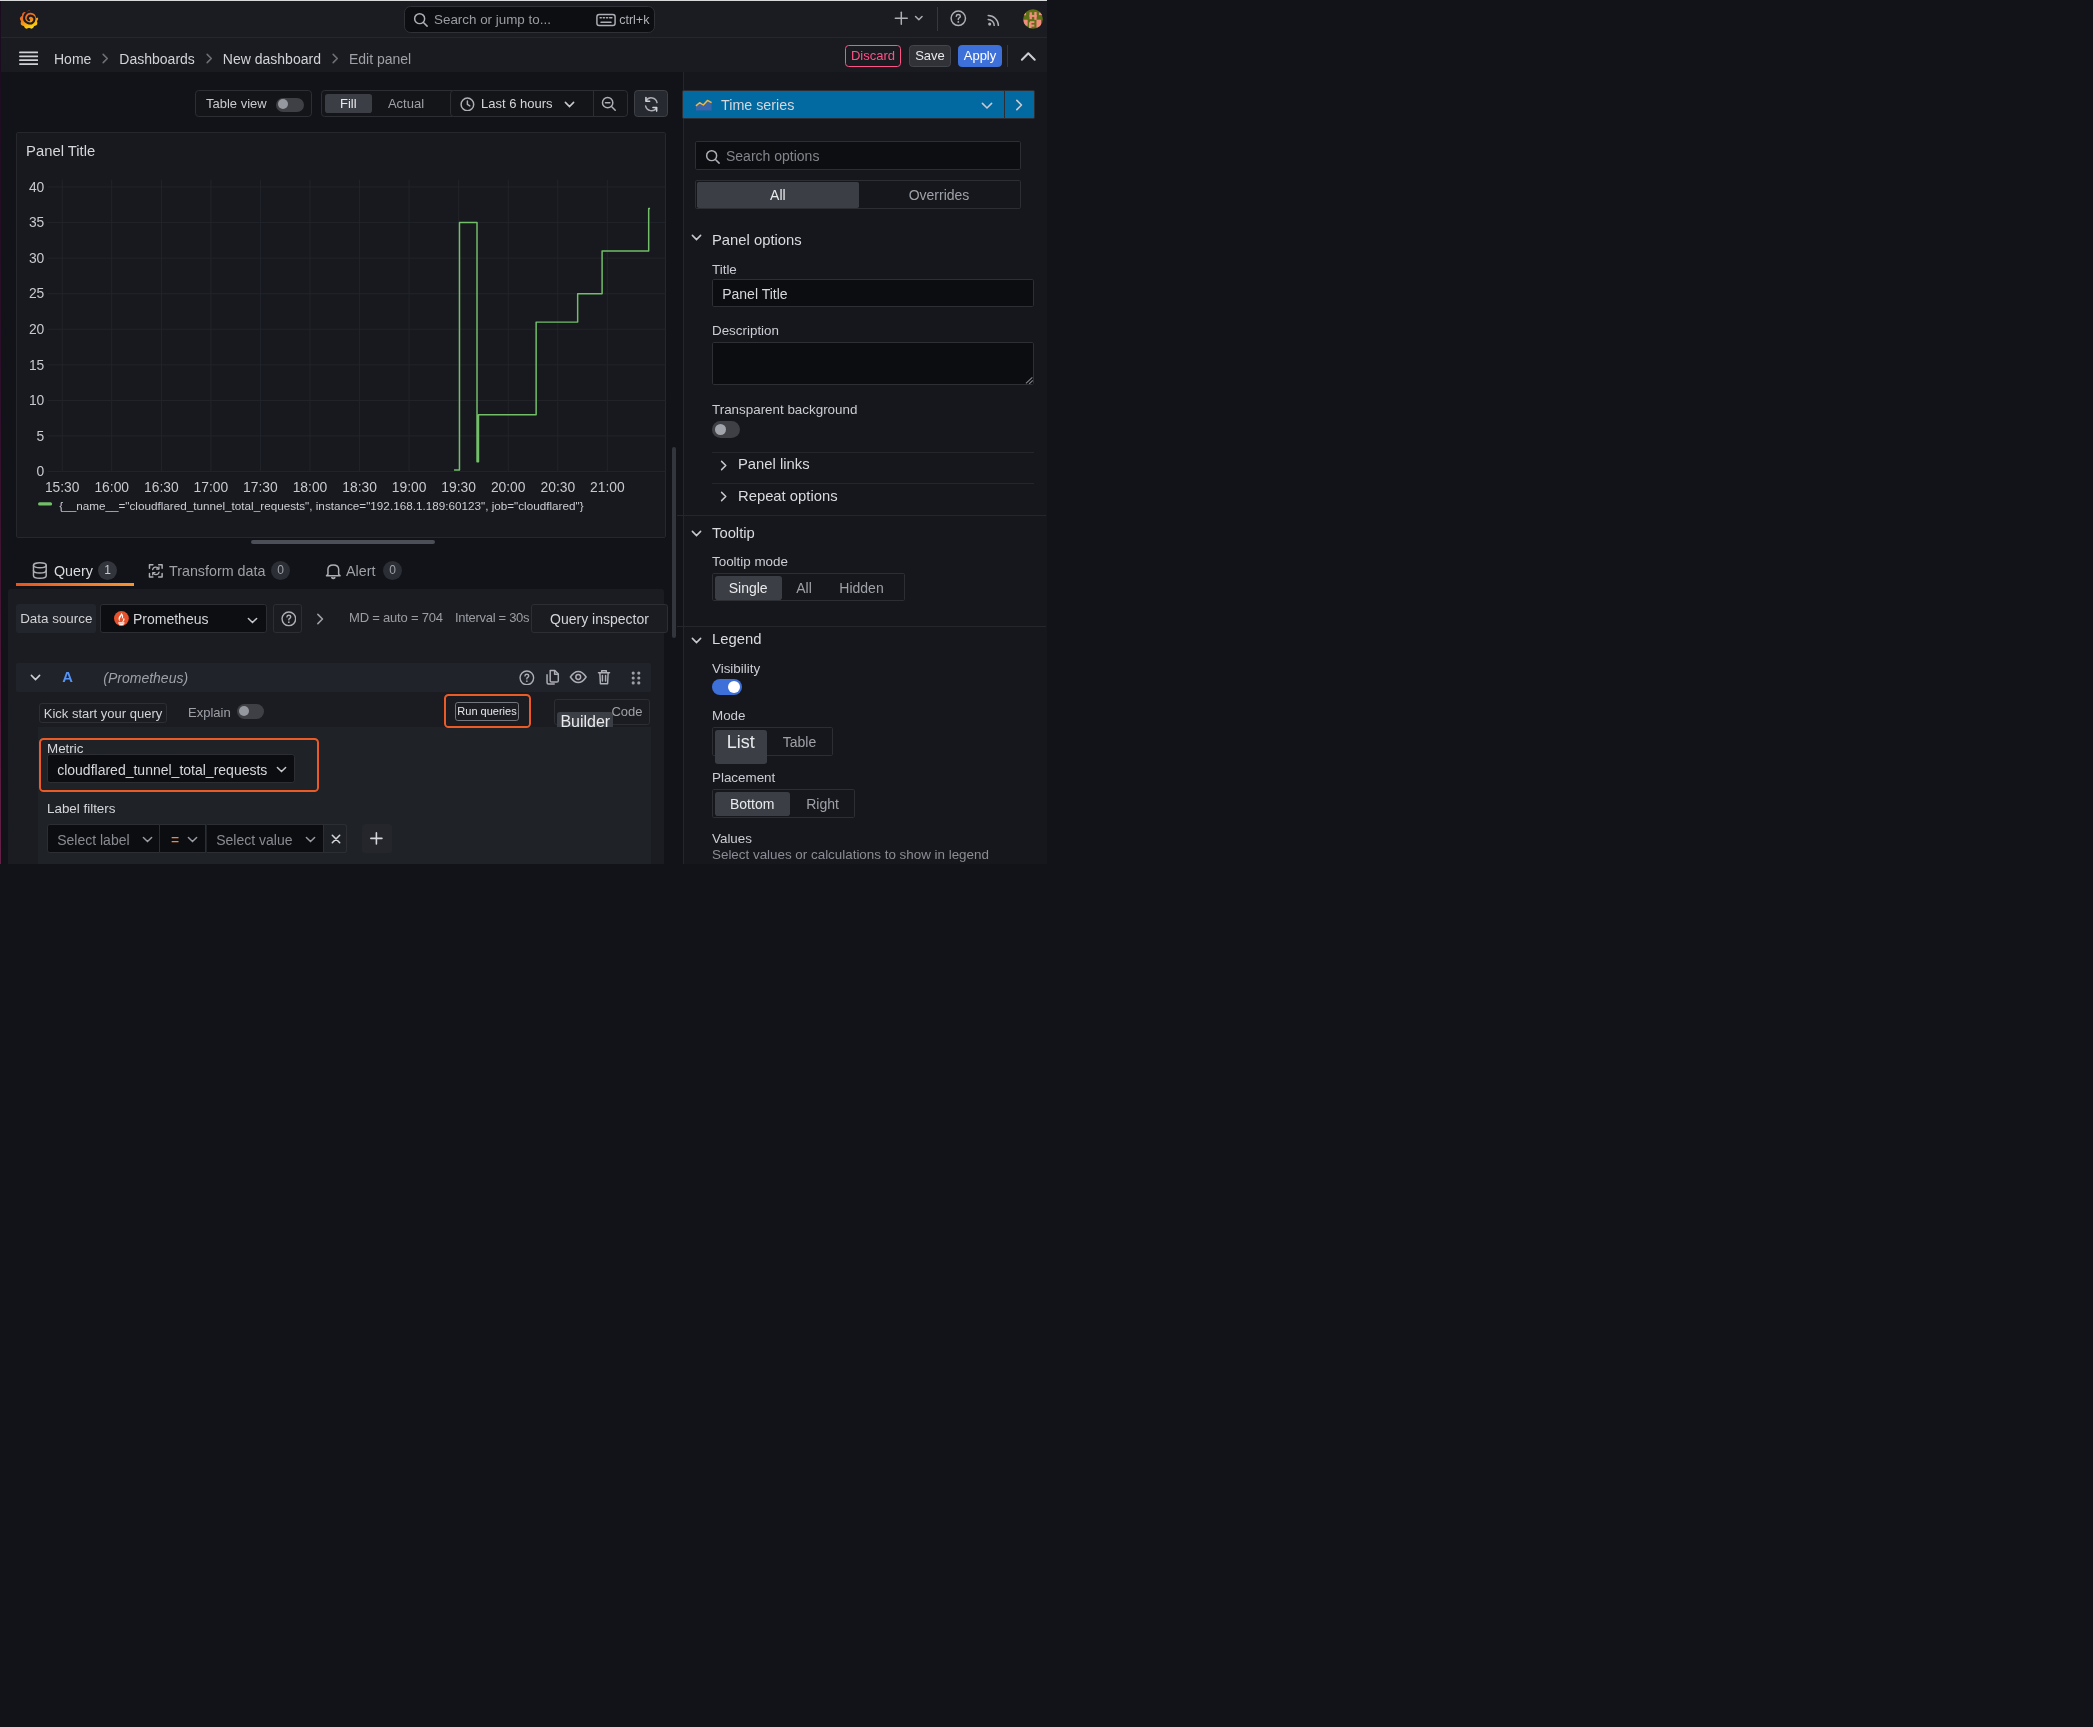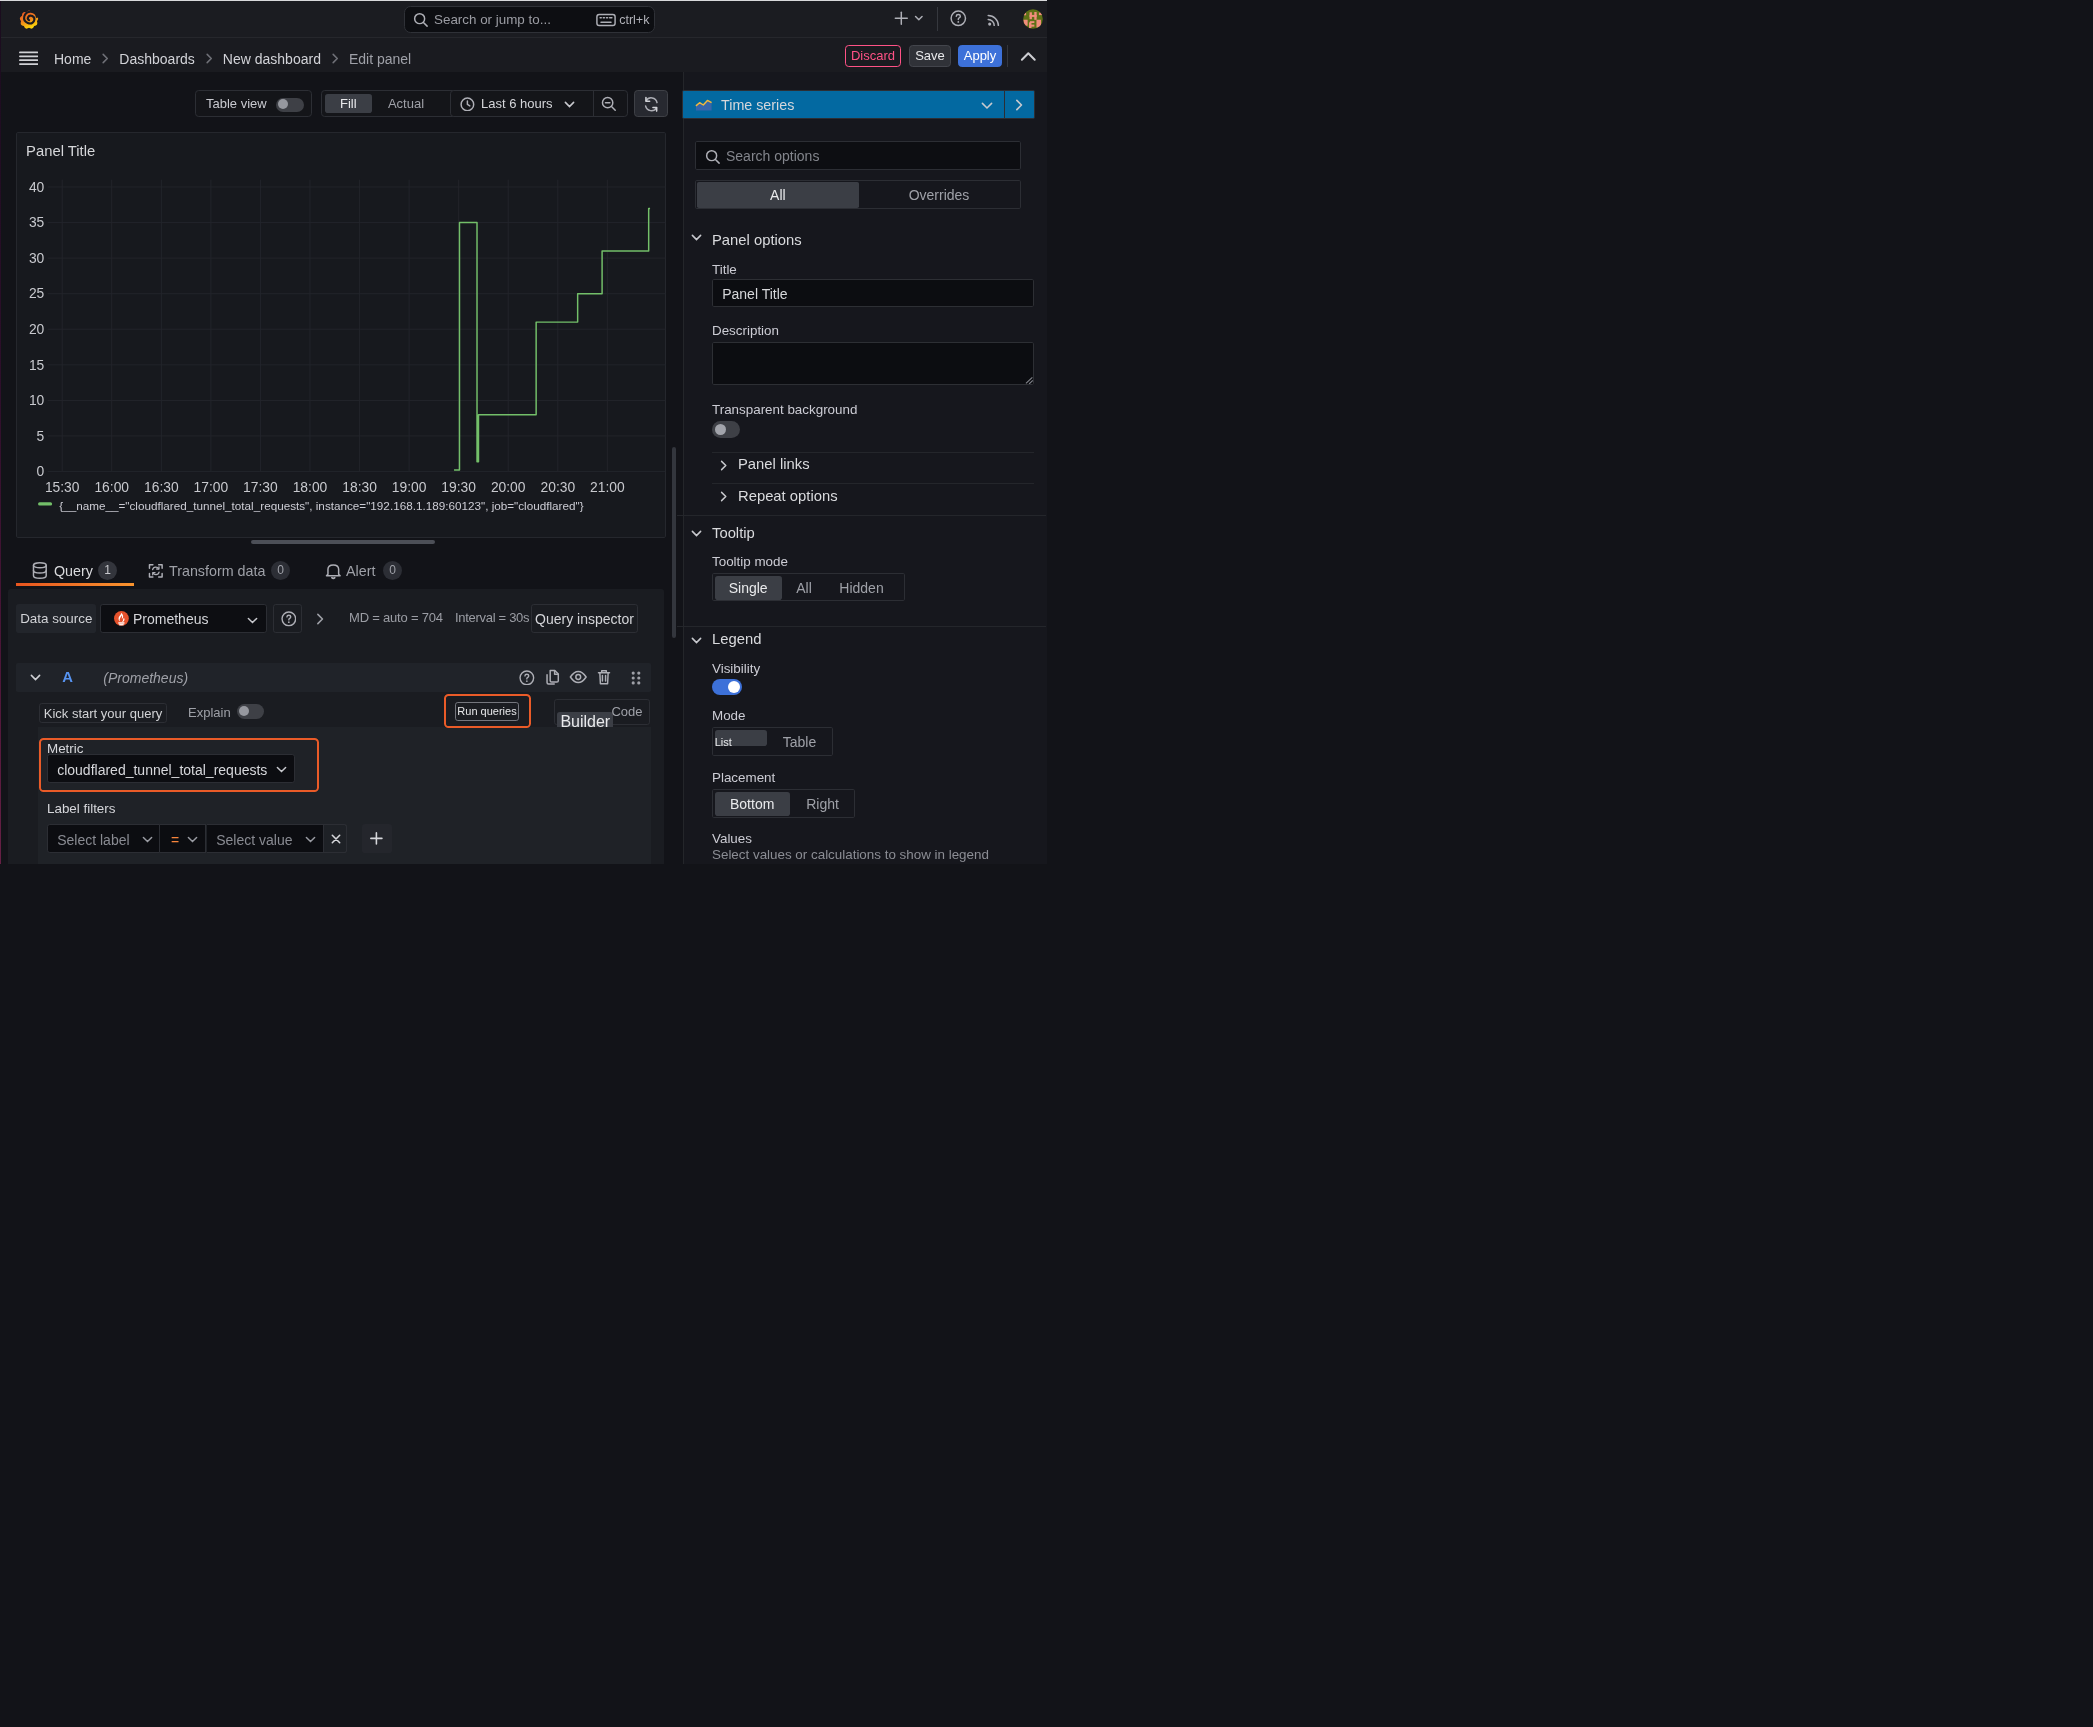--- a/index.html
+++ b/index.html
@@ -277,21 +277,21 @@
           <circle class="ico" cx="9" cy="9" r="7.8"></circle>
           <path class="ico" d="M6.8 6.8 Q6.9 4.9 9 4.9 Q11.1 4.9 11.2 6.7 Q11.2 8.1 9.6 8.8 Q9 9.1 9 10.2" stroke-width="1.5"></path>
           <circle cx="9" cy="12.9" r="1" fill="#aeafb6" stroke="none"></circle>
         </svg>
 </div>
 <svg class="abs" style="left:308px;top:24px" width="8.3" height="12" viewBox="0 0 9 13">
         <path d="M2 1.5 L7 6.5 L2 11.5" stroke="#9ea0a7" fill="none" stroke-width="1.7" stroke-linecap="round" stroke-linejoin="round"></path>
       </svg>
 <span class="abs" style="left:341px;top:21px;font-size:13px;color:#9b9da4;letter-spacing:-0.2px">MD = auto = 704</span>
 <span class="abs" style="left:447px;top:21px;font-size:13px;color:#9b9da4;letter-spacing:-0.3px">Interval = 30s</span>
-<div class="abs" style="left:523px;top:14.8px;width:107px;height:29.5px;background:#1a1c21;border:0.9px solid #2c2e34;border-radius:2.8px;font-size:14px;color:#d4d5d9;line-height:29px;text-align:center">Query inspector</div>
+<div class="abs" style="left:523px;top:14.8px;width:137px;height:29.5px;background:#1a1c21;border:0.9px solid #2c2e34;border-radius:2.8px;font-size:14px;color:#d4d5d9;line-height:29px;text-align:center">Query inspector</div>
 
 <div class="abs" style="left:8.3px;top:74px;width:635px;height:29px;background:#202329;border-radius:1.8px">
 <svg class="abs" style="left:14px;top:11px" width="11" height="7.4" viewBox="0 0 12 8">
           <path d="M1.5 1.5 L6 6 L10.5 1.5" stroke="#cfd0d4" fill="none" stroke-width="1.7" stroke-linecap="round"></path>
         </svg>
 <span class="abs" style="left:46px;top:5.5px;font-size:14.8px;color:#5794f2;font-weight:bold">A</span>
 <span class="abs" style="left:87px;top:6.5px;font-size:14px;color:#9fa1a8;font-style:italic">(Prometheus)</span>
 <svg class="abs" style="left:503px;top:6.5px" width="15.7" height="15.7" viewBox="0 0 18 18">
           <circle class="ico" cx="9" cy="9" r="7.8" stroke="#9ea0a7"></circle>
           <path class="ico" d="M6.8 6.8 Q6.9 4.9 9 4.9 Q11.1 4.9 11.2 6.7 Q11.2 8.1 9.6 8.8 Q9 9.1 9 10.2" stroke-width="1.5" stroke="#9ea0a7"></path>
@@ -451,21 +451,21 @@
 <svg class="abs" style="left:691px;top:637px" width="11" height="7.4" viewBox="0 0 12 8">
       <path d="M1.5 1.5 L6 6 L10.5 1.5" stroke="#c8c9ce" fill="none" stroke-width="1.7" stroke-linecap="round"></path>
     </svg>
 <span class="abs" style="left:712px;top:631px;font-size:14.8px;color:#dadbde">Legend</span>
 <span class="abs" style="left:712px;top:661px;font-size:13.4px;color:#ccccd4">Visibility</span>
 <span class="abs" style="left:712px;top:679px;width:30px;height:16.3px;border-radius:9.2px;background:#3d71d9">
       <span class="abs" style="left:15.7px;top:2.2px;width:12px;height:12px;border-radius:6.5px;background:#fff"></span>
     </span>
 <span class="abs" style="left:712px;top:708px;font-size:13.4px;color:#ccccd4">Mode</span>
 <div class="abs" style="left:712px;top:727px;width:121px;height:29px;border:0.9px solid #2c2e34;border-radius:1.8px">
-<div class="abs seg-on" style="left:1.7px;top:1.7px;width:52px;height:16px;font-size:11px;line-height:24px;text-align:left">List</div>
+<div class="abs seg-on" style="left:1.7px;top:1.7px;width:52px;height:34px;font-size:18px;line-height:24px;text-align:center">List</div>
 <div class="abs" style="left:54px;top:1.7px;width:65px;height:24.5px;font-size:14px;line-height:24px;text-align:center;color:#9fa1a8">Table</div>
 </div>
 <span class="abs" style="left:712px;top:770px;font-size:13.4px;color:#ccccd4">Placement</span>
 <div class="abs" style="left:712px;top:789px;width:143px;height:29px;border:0.9px solid #2c2e34;border-radius:1.8px">
 <div class="abs seg-on" style="left:1.7px;top:1.7px;width:75px;height:24.5px;font-size:14px;line-height:24px;text-align:center">Bottom</div>
 <div class="abs" style="left:77px;top:1.7px;width:65px;height:24.5px;font-size:14px;line-height:24px;text-align:center;color:#9fa1a8">Right</div>
 </div>
 <span class="abs" style="left:712px;top:831px;font-size:13.4px;color:#ccccd4">Values</span>
 <span class="abs" style="left:712px;top:847px;font-size:13.4px;color:#8b8d94">Select values or calculations to show in legend</span>
 </div>

